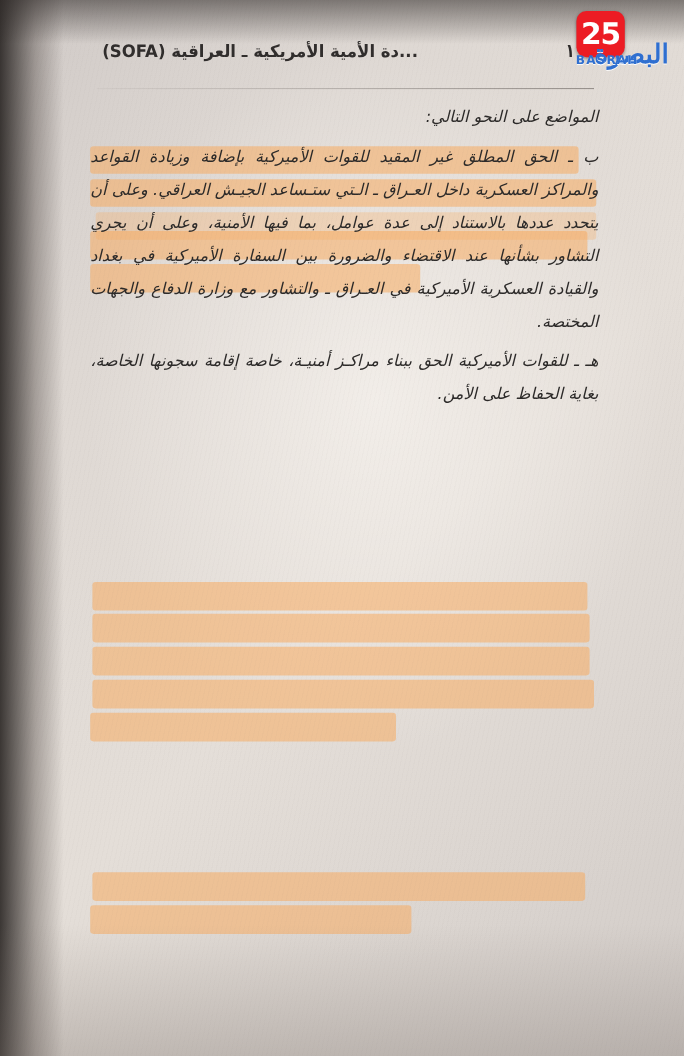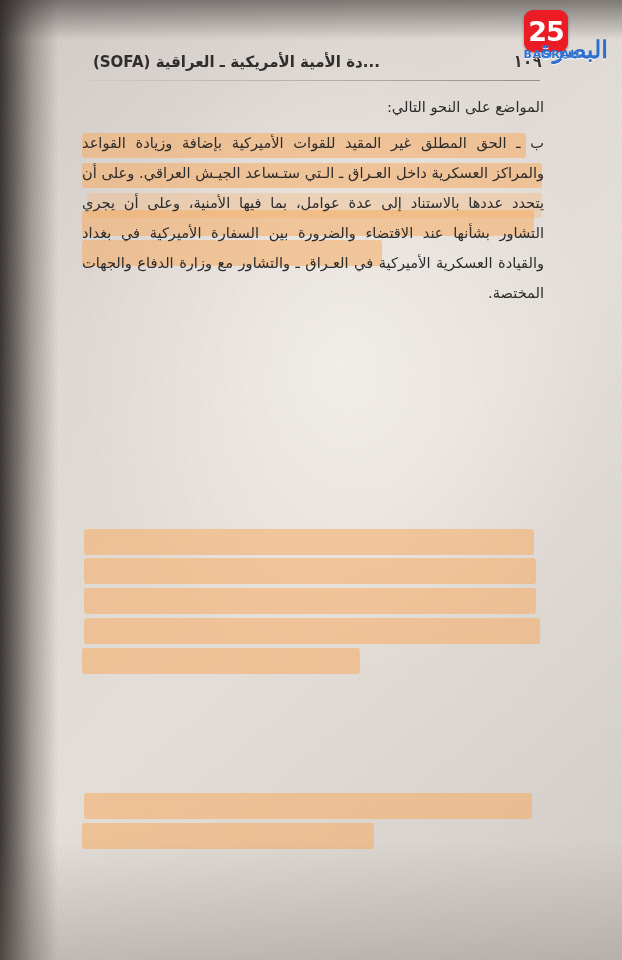--- a/index.html
+++ b/index.html
@@ -62,21 +62,21 @@
     position: absolute;
     left: 0; top: 0;
     width: 622px; height: 960px;
     z-index: 2;
     color: #2f2c2b;
   }
 
   
   .header-row {
     position: absolute;
-    top: 52px;
+    top: 37px;
     right: 80px;
     left: 84px;
     display: flex;
     flex-direction: row-reverse;
     align-items: baseline;
     justify-content: space-between;
   }
   .running-head {
     font-family: "DejaVu Sans", sans-serif;
     font-size: 15.5px;
@@ -108,20 +108,21 @@
     position: absolute;
     top: 92px;
     right: 78px;
     width: 462px;
     text-align: justify;
     text-justify: inter-word;
     font-family: "DejaVu Sans", sans-serif;
     font-size: 14.6px;
     line-height: 30px;
     color: #2c2a29;
+    font-style: italic;
   }
   .para {
     margin: 0 0 2px 0;
     padding: 0;
   }
   .para.first { text-align: right; }
   .para + .para { margin-top: 6px; }
 
   
   .band {
@@ -229,20 +230,21 @@
 
     <div class="header-row">
       <div class="running-head">...دة الأمية الأمريكية ـ العراقية (SOFA)</div>
       <div class="page-number">١٠٩</div>
     </div>
     <div class="header-rule"></div>
 
     <div class="body">
       <p class="para first">المواضع على النحو التالي:</p>
       <p class="para">ب ـ الحق المطلق غير المقيد للقوات الأميركية بإضافة وزيادة القواعد والمراكز العسكرية داخل العـراق ـ الـتي ستـساعد الجيـش العراقي. وعلى أن يتحدد عددها بالاستناد إلى عدة عوامل، بما فيها الأمنية، وعلى أن يجري التشاور بشأنها عند الاقتضاء والضرورة بين السفارة الأميركية في بغداد والقيادة العسكرية الأميركية في العـراق ـ والتشاور مع وزارة الدفاع والجهات المختصة.</p>
+      <p class="para">هـ ـ للقوات الأميركية الحق ببناء مراكـز أمنيـة، خاصة إقامة سجونها الخاصة، بغاية الحفاظ على الأمن.</p>
     </div>
 
   </div>
 
   <div class="grain"></div>
   <div class="edge-left"></div>
   <div class="edge-top"></div>
   <div class="edge-bottom"></div>
 
   <div class="logo">

